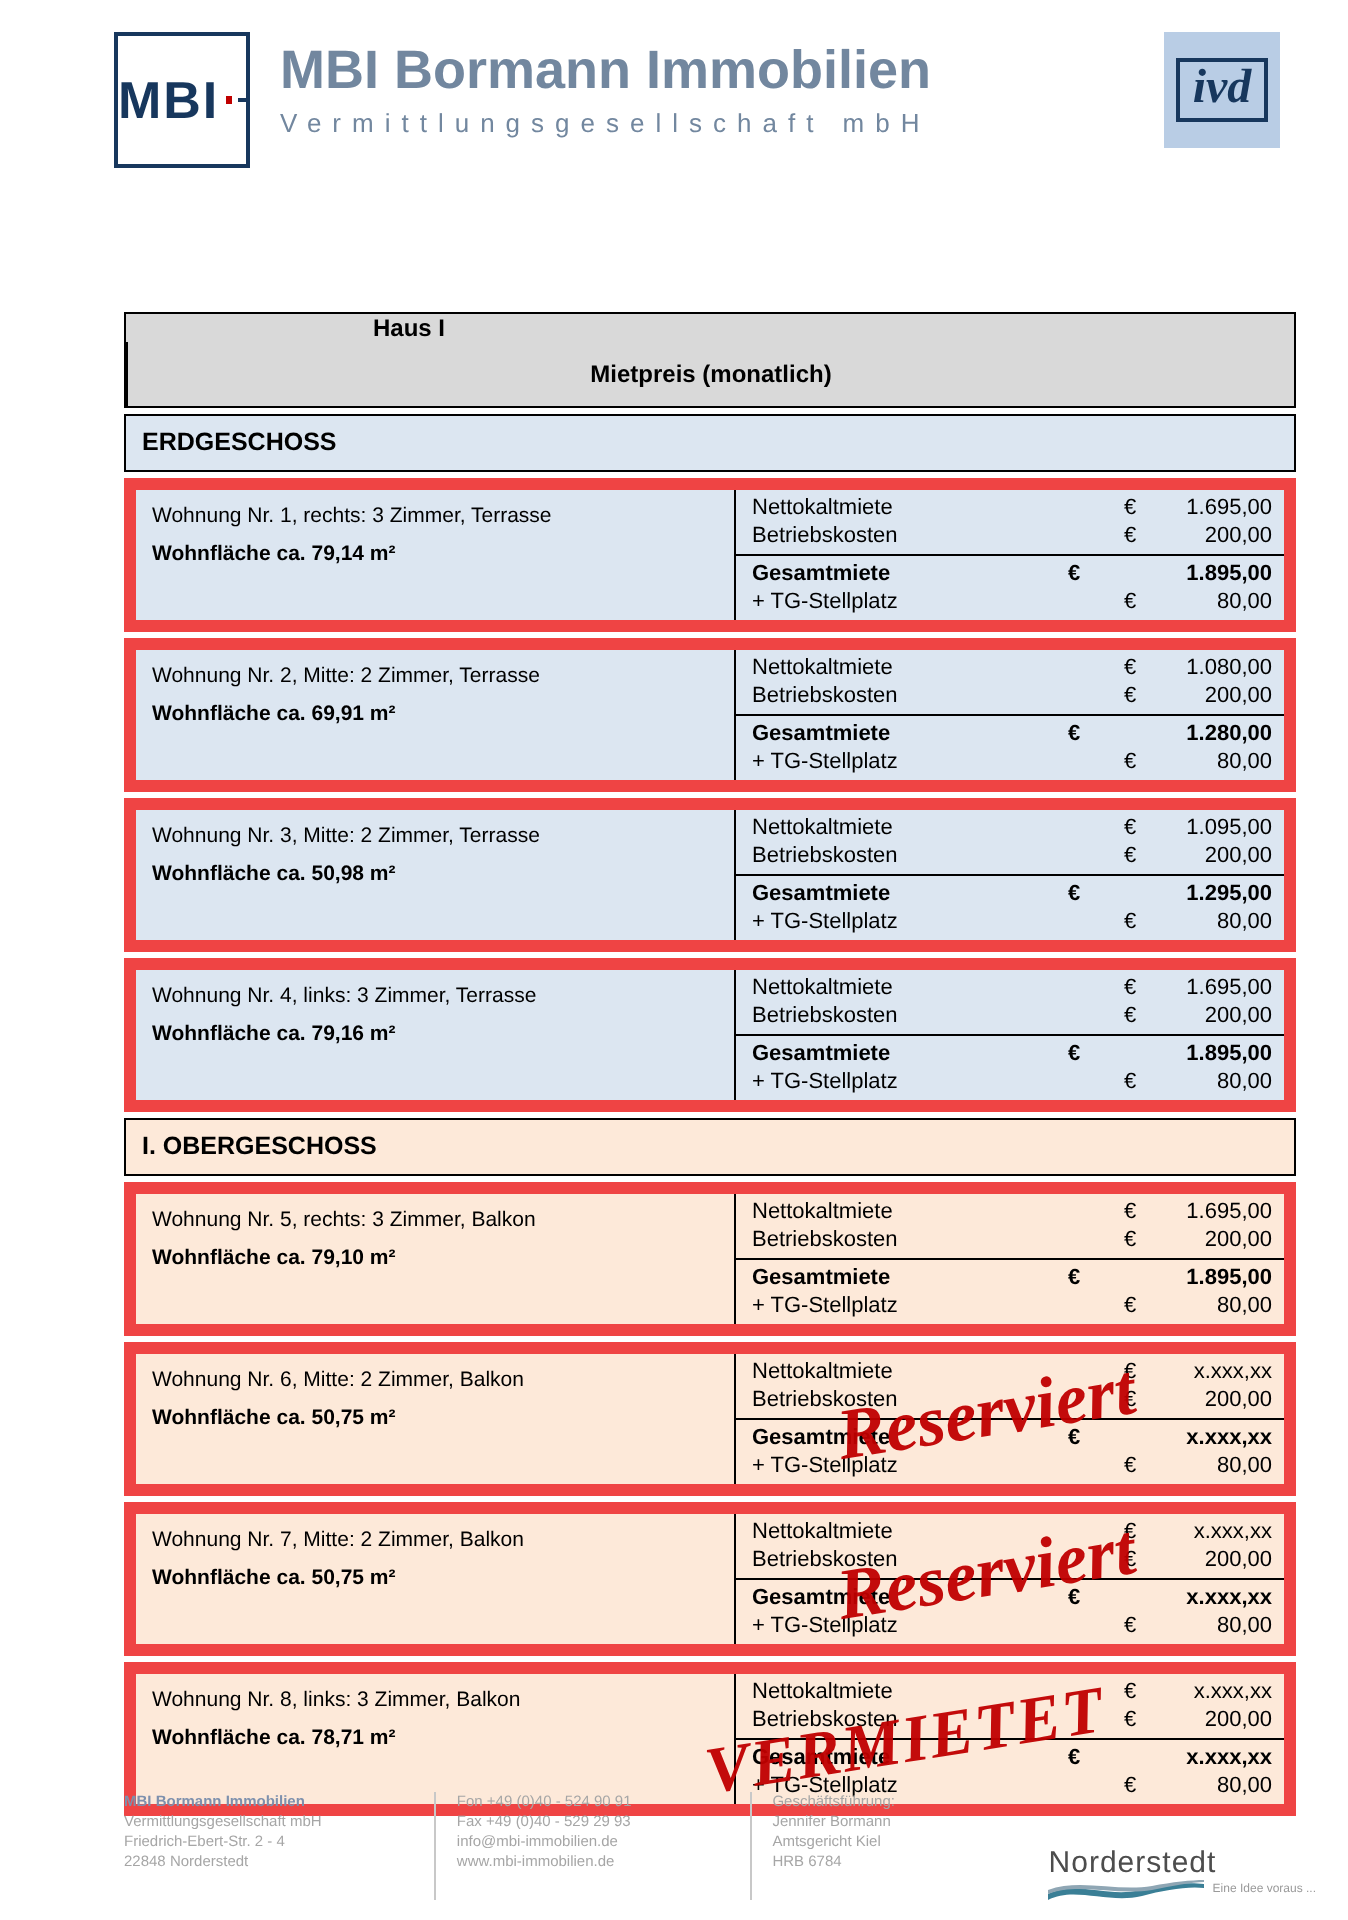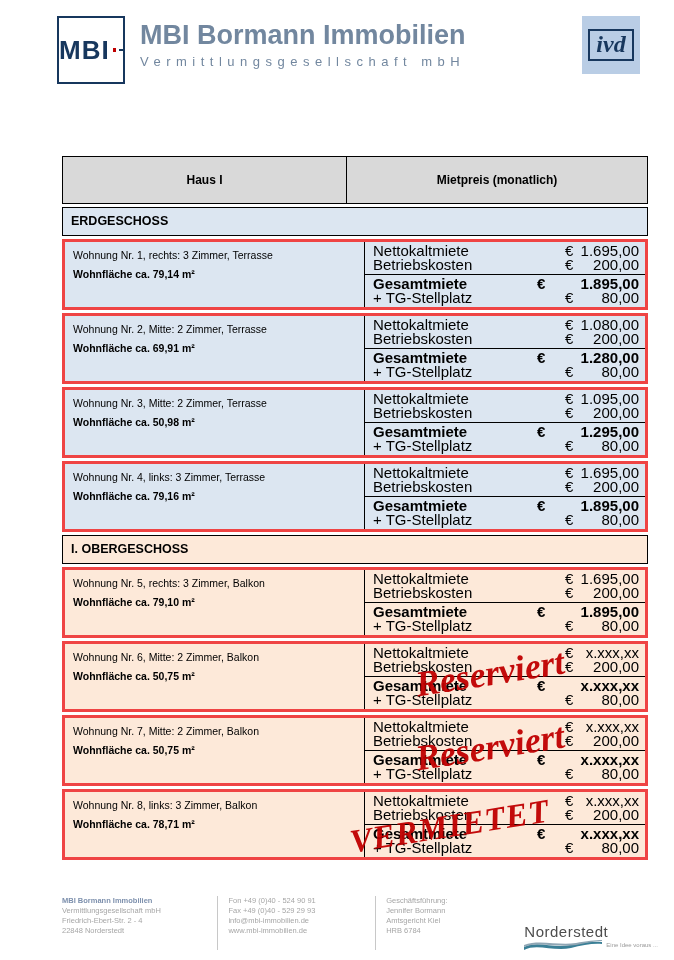--- a/index.html
+++ b/index.html
@@ -16,32 +16,32 @@
   .company-name{font-size:27px;font-weight:bold;color:#72879f;line-height:30px;white-space:nowrap;}
   .company-sub{font-size:13px;color:#72879f;letter-spacing:5.5px;margin-top:4px;white-space:nowrap;}
   .ivd-box{margin-left:auto;width:58px;height:58px;background:#b9cde5;display:flex;align-items:center;justify-content:center;flex:none;}
   .ivd-inner{border:2px solid #17375d;padding:0 6px 2px;font-family:"Liberation Serif",serif;font-style:italic;font-weight:bold;font-size:24px;color:#17375d;line-height:26px;}
 
   
   .doc-title{position:absolute;top:112px;left:0;width:100%;text-align:center;font-size:15px;font-weight:bold;color:#1f3864;}
 
   
   .table{position:absolute;left:62px;top:156px;width:586px;}
-  .thead{display:flex;border:1px solid #000;background:#d9d9d9;height:46px;}
+  .thead{display:flex;border:1px solid #000;background:#d9d9d9;height:46px;flex-direction:column;}
   .th{display:flex;align-items:center;justify-content:center;font-weight:bold;font-size:12px;}
   .th-left{width:283px;}
   .th-right{flex:1;border-left:1px solid #000;}
   .band{margin-top:3px;border:1px solid #000;padding:6px 8px;font-weight:bold;font-size:12.5px;line-height:15px;}
   .theme-blue{background:#dce6f1;}
   .theme-peach{background:#fde9d9;}
-  .row{position:relative;display:flex;margin-top:3px;border:3px solid #ef4444;}
+  .row{position:relative;display:flex;margin-top:3px;border:6px solid #ef4444;}
   .cell-left{width:283px;padding:7px 8px;font-size:10.5px;line-height:13px;}
   .apt-title{margin-bottom:6px;}
   .apt-area{font-weight:bold;}
-  .cell-right{flex:1;border-left:1px solid #000;display:flex;flex-direction:column;font-size:15px;}
+  .cell-right{flex:1;border-left:1px solid #000;display:flex;flex-direction:column;font-size:11px;}
   .pline{display:flex;line-height:14px;padding:0 6px 0 8px;}
   .pline-0{padding-top:2px;}
   .pline-1{padding-bottom:2px;border-bottom:1px solid #000;}
   .pline-2{font-weight:bold;padding-top:2px;gap:28px;}
   .pline-3{padding-bottom:2px;}
   .plbl{flex:1;}
   .pcur{width:14px;}
   .pval{width:60px;text-align:right;}
 
   

